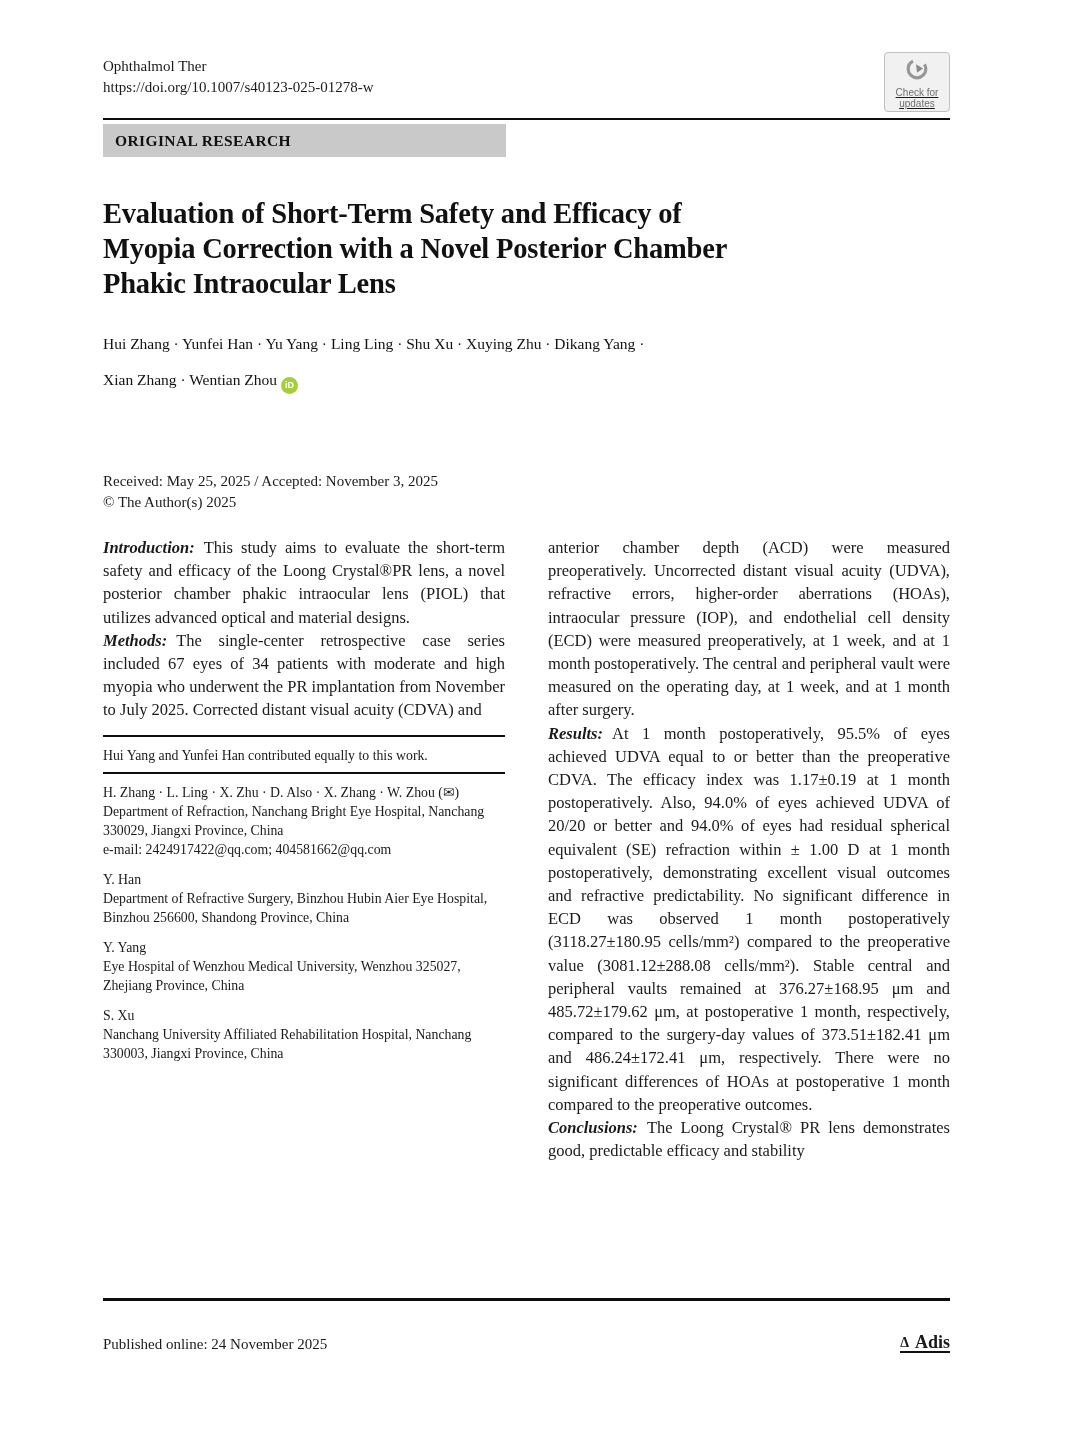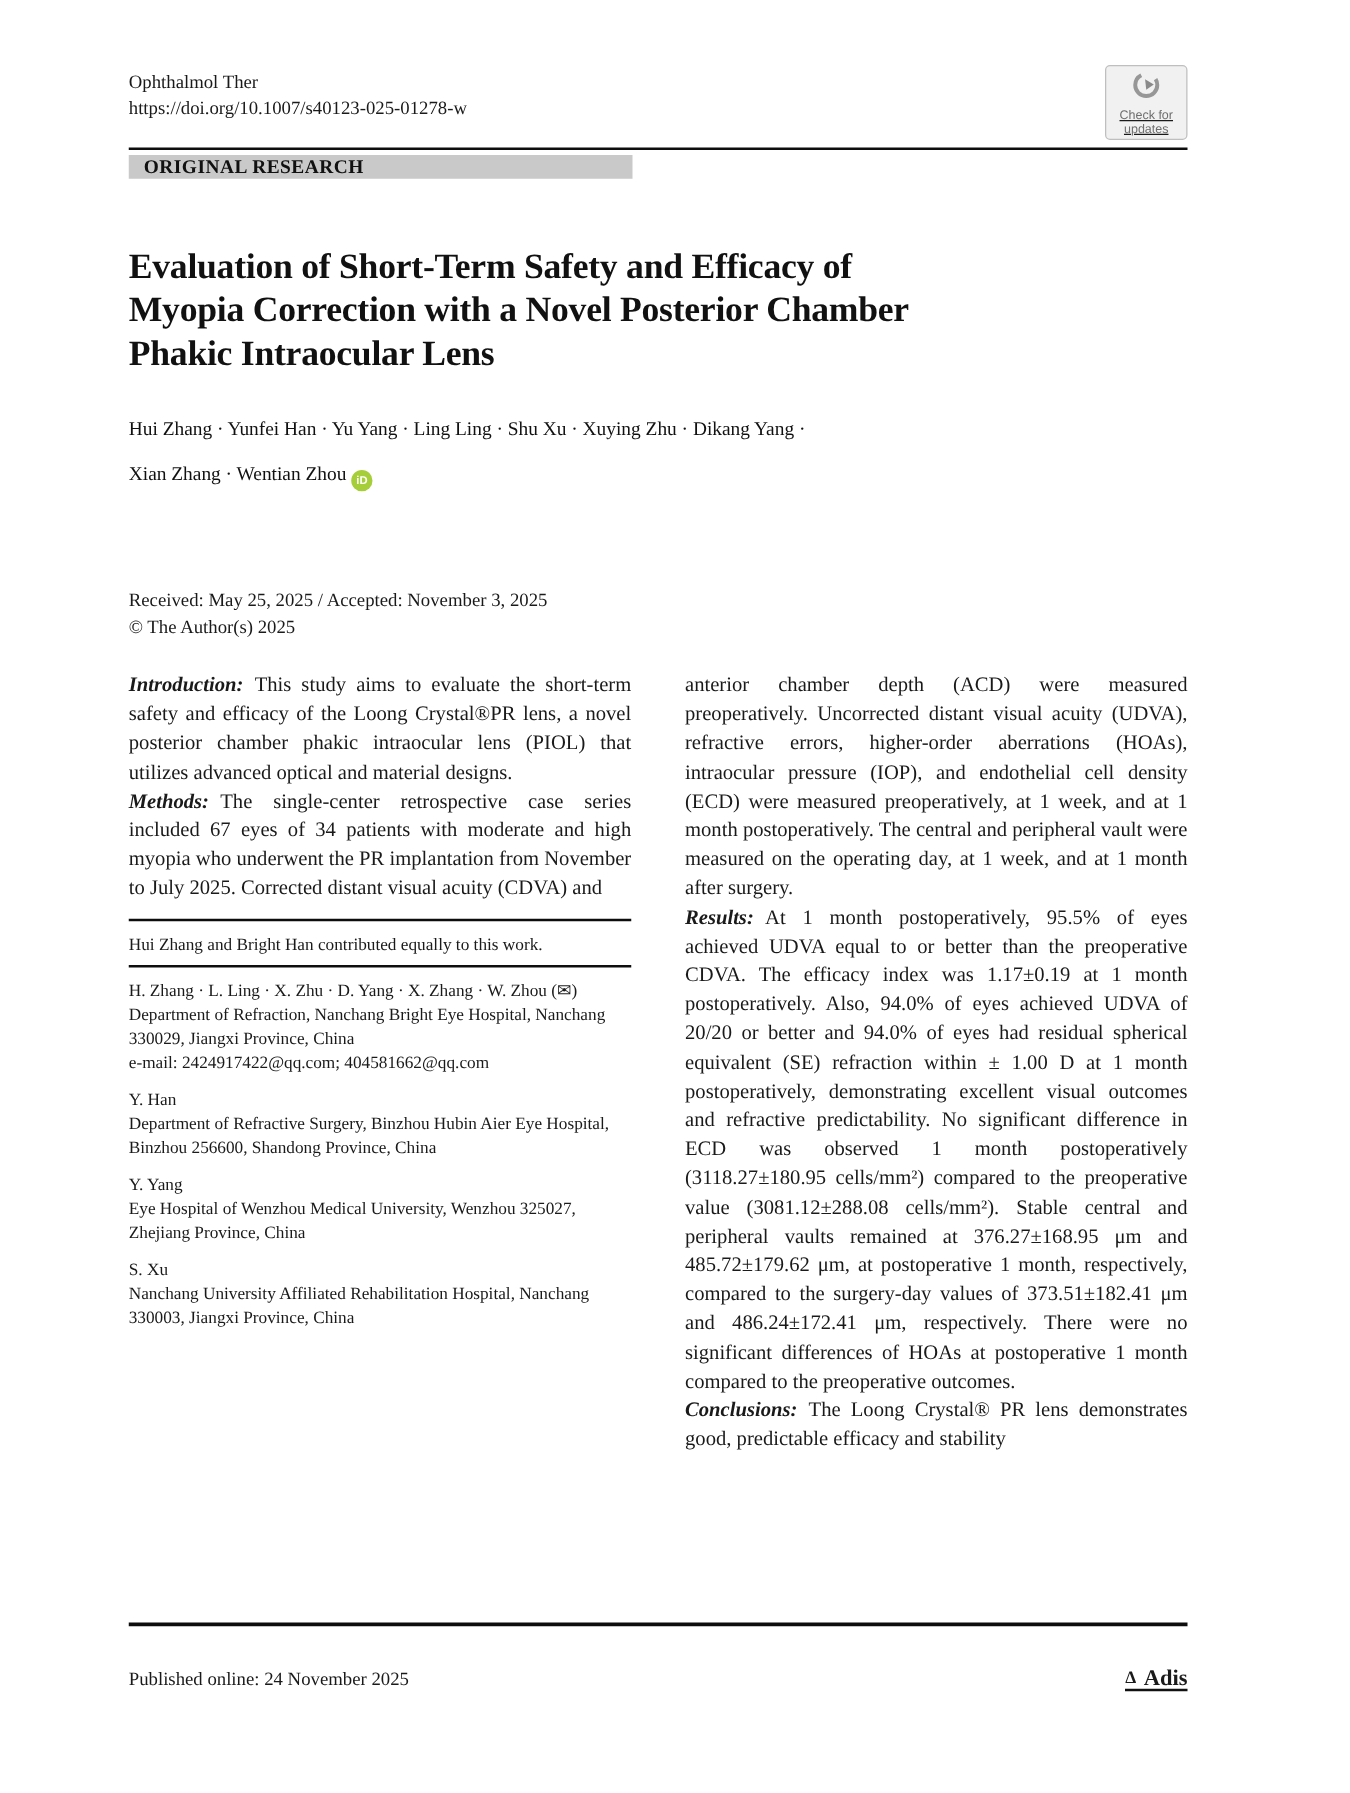--- a/index.html
+++ b/index.html
@@ -10,21 +10,21 @@
   
   .hdr { position:absolute; left:103px; top:56px; width:847px; display:flex; justify-content:space-between; align-items:flex-start;gap:12px; }
   .hdr-meta { font-size:15px; line-height:21px; }
   .badge {
     width:64px; height:58px; background:#f1f1f1; border:1px solid #bfbfbf; border-radius:4px;
     display:flex; flex-direction:column; align-items:center; justify-content:center; gap:1px; margin-top:-4px;text-decoration:underline;
   }
   .badge-text { font-family:"Liberation Sans", sans-serif; font-size:10px; line-height:11px; color:#6e6e6e; text-align:center; }
   .hdr-rule { position:absolute; left:103px; top:118px; width:847px; height:2px; background:#0d0d0d; }
   .section-box {
-    position:absolute; left:103px; top:124px; width:403px; height:19px; background:#c9c9c9;
+    position:absolute; left:103px; top:124px; width:403px; height:33px; background:#c9c9c9;
     display:flex; align-items:center; padding-left:12px; box-sizing:border-box;
     font-weight:bold; font-size:15.5px; letter-spacing:0.4px; color:#111;
   }
   
   .title {
     position:absolute; left:103px; top:196px; max-width:660px; margin:0;
     font-size:28.5px; line-height:35px; font-weight:bold; letter-spacing:-0.2px; color:#111;
   }
   .authors { position:absolute; left:103px; top:326px; width:847px; font-size:15.5px; line-height:36px; color:#111; }
   .orcid {
@@ -101,25 +101,25 @@
   <div class="columns">
 
     <div class="col">
 
       <p class="body-p"><span class="lead">Introduction:</span><span>This study aims to evaluate the short-term safety and efficacy of the Loong Crystal®PR lens, a novel posterior chamber phakic intraocular lens (PIOL) that utilizes advanced optical and material designs.</span></p>
 
       <p class="body-p"><span class="lead">Methods:</span><span>The single-center retrospective case series included 67 eyes of 34 patients with moderate and high myopia who underwent the PR implantation from November to July 2025. Corrected distant visual acuity (CDVA) and</span></p>
 
       <div class="footnotes">
         <div class="fn-rule"></div>
-        <p class="fn justify">Hui Zhang and Bright Han contributed equally to this work.</p>
+        <p class="fn justify">Hui Yang and Yunfei Han contributed equally to this work.</p>
         <div class="fn-rule"></div>
 
         <div class="fn-block">
-          <div>H. Zhang · L. Ling · X. Zhu · D. Yang · X. Zhang · W. Zhou (✉)</div>
+          <div>H. Zhang · L. Ling · X. Zhu · D. Also · X. Zhang · W. Zhou (✉)</div>
           <div>Department of Refraction, Nanchang Bright Eye Hospital, Nanchang 330029, Jiangxi Province, China</div>
           <div>e-mail: 2424917422@qq.com; 404581662@qq.com</div>
         </div>
 
         <div class="fn-block">
           <div>Y. Han</div>
           <div>Department of Refractive Surgery, Binzhou Hubin Aier Eye Hospital, Binzhou 256600, Shandong Province, China</div>
         </div>
 
         <div class="fn-block">

